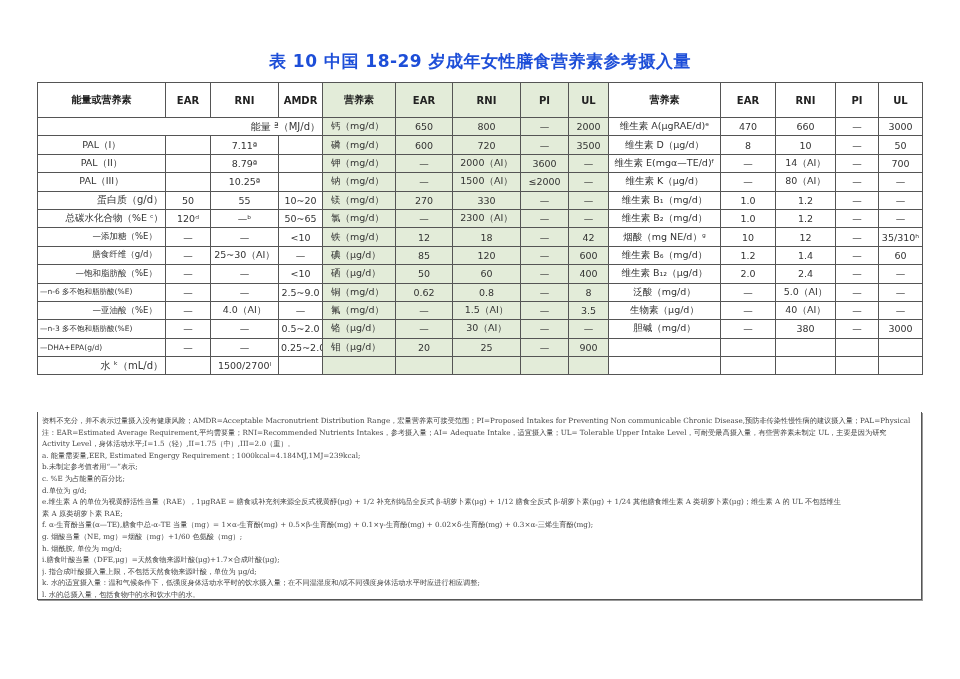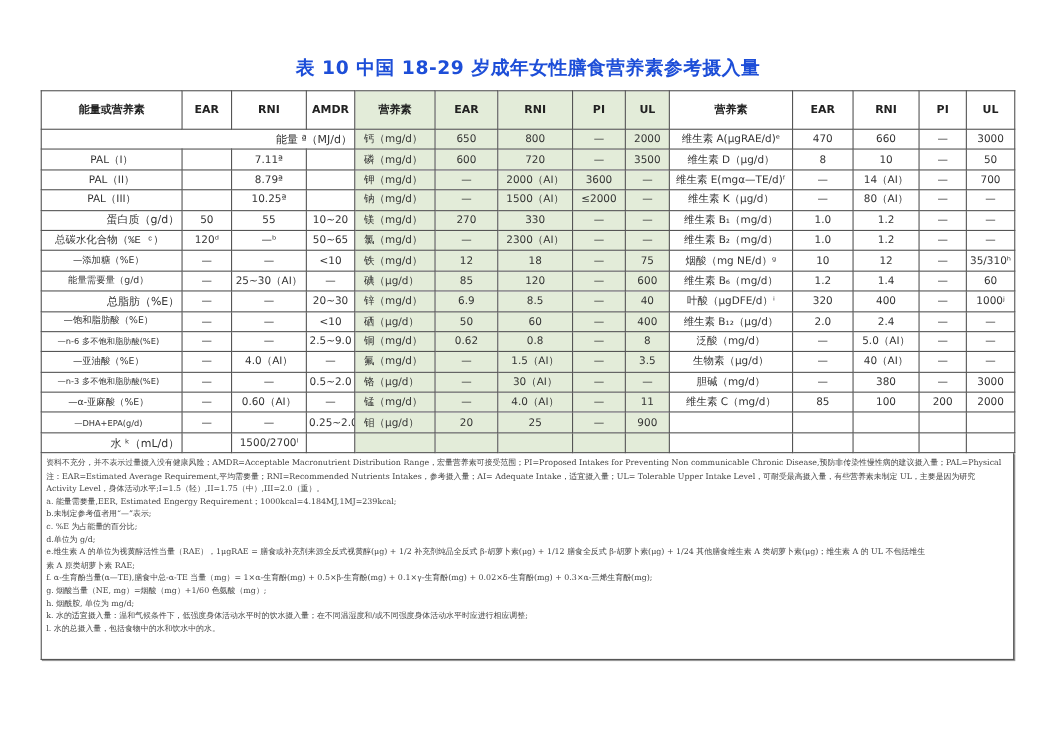--- a/index.html
+++ b/index.html
@@ -7,24 +7,24 @@
          font-family: "DejaVu Sans", "Liberation Sans", sans-serif; color: #333; }
   .title { position: absolute; top: 50px; left: 0; width: 960px; text-align: center;
            font-size: 17px; font-weight: bold; color: #1d4ed8; letter-spacing: 0.5px; }
   table.main { position: absolute; left: 37px; top: 82px; width: 885px;
                border-collapse: collapse; table-layout: fixed; font-size: 9.5px; }
   table.main td, table.main th { border: 1px solid #555; padding: 0 2px; height: 17.4px;
                text-align: center; white-space: nowrap; overflow: hidden; color: #333; font-weight: normal; }
   table.main th { height: 34px; font-weight: bold; font-size: 10px; color: #222; }
   table.main .g { background: #e3ecd9; }
   table.main .lbl-left { text-align: right; padding-left: 4px; font-size: 10px; }
-  table.main .lbl-in1 { text-align: left; padding-left: 12px; font-family: Liberation Mono, monospace; }
+  table.main .lbl-in1 { text-align: right; padding-left: 12px; }
   table.main .lbl-ctr { text-align: center; margin-top: 18px; }
-  table.main .lbl-right { text-align: center; padding-right: 8px; font-size: 8.5px; }
-  table.main .lbl-right-s { text-align: center; padding-right: 8px; font-size: 7.5px; }
+  table.main .lbl-right { text-align: right; padding-right: 8px; font-size: 8.5px; }
+  table.main .lbl-right-s { text-align: left; padding-right: 8px; font-size: 7.5px; }
   table.main .green-lbl { text-align: left; padding-left: 8px; }
   .notes { position: absolute; left: 37px; top: 412px; width: 875px; height: 184px;
            border: 1px solid #555; border-top: none; padding: 3px 4px 0 4px;
            font-family: "DejaVu Serif", "Liberation Serif", serif; font-size: 7.2px; line-height: 11.6px;
            color: #444; box-shadow: 1px 1px 0 #999; }
   .notes div { white-space: nowrap; overflow: hidden; }
 </style>
 </head>
 <body>
 
@@ -161,60 +161,44 @@
       </tr>
       <tr>
         <td class="lbl-right">—添加糖（%E）</td>
         <td>—</td>
         <td>—</td>
         <td>&lt;10</td>
         <td class="g green-lbl">铁（mg/d）</td>
         <td class="g">12</td>
         <td class="g">18</td>
         <td class="g">—</td>
-        <td class="g">75</td>
+        <td class="g">42</td>
         <td class="lbl-ctr">烟酸（mg NE/d）ᵍ</td>
         <td>10</td>
         <td>12</td>
         <td>—</td>
         <td>35/310ʰ</td>
       </tr>
       <tr>
-        <td class="lbl-right">能量需要量（g/d）</td>
+        <td class="lbl-right">膳食纤维（g/d）</td>
         <td>—</td>
         <td>25~30（AI）</td>
         <td>—</td>
         <td class="g green-lbl">碘（μg/d）</td>
         <td class="g">85</td>
         <td class="g">120</td>
         <td class="g">—</td>
         <td class="g">600</td>
         <td class="lbl-ctr">维生素 B₆（mg/d）</td>
         <td>1.2</td>
         <td>1.4</td>
         <td>—</td>
         <td>60</td>
       </tr>
       <tr>
-        <td class="lbl-left">总脂肪（%E）</td>
-        <td>—</td>
-        <td>—</td>
-        <td>20~30</td>
-        <td class="g green-lbl">锌（mg/d）</td>
-        <td class="g">6.9</td>
-        <td class="g">8.5</td>
-        <td class="g">—</td>
-        <td class="g">40</td>
-        <td class="lbl-ctr">叶酸（μgDFE/d）ⁱ</td>
-        <td>320</td>
-        <td>400</td>
-        <td>—</td>
-        <td>1000ʲ</td>
-      </tr>
-      <tr>
         <td class="lbl-right">—饱和脂肪酸（%E）</td>
         <td>—</td>
         <td>—</td>
         <td>&lt;10</td>
         <td class="g green-lbl">硒（μg/d）</td>
         <td class="g">50</td>
         <td class="g">60</td>
         <td class="g">—</td>
         <td class="g">400</td>
         <td class="lbl-ctr">维生素 B₁₂（μg/d）</td>
@@ -263,36 +247,20 @@
         <td class="g green-lbl">铬（μg/d）</td>
         <td class="g">—</td>
         <td class="g">30（AI）</td>
         <td class="g">—</td>
         <td class="g">—</td>
         <td class="lbl-ctr">胆碱（mg/d）</td>
         <td>—</td>
         <td>380</td>
         <td>—</td>
         <td>3000</td>
-      </tr>
-      <tr>
-        <td class="lbl-right">—α-亚麻酸（%E）</td>
-        <td>—</td>
-        <td>0.60（AI）</td>
-        <td>—</td>
-        <td class="g green-lbl">锰（mg/d）</td>
-        <td class="g">—</td>
-        <td class="g">4.0（AI）</td>
-        <td class="g">—</td>
-        <td class="g">11</td>
-        <td class="lbl-ctr">维生素 C（mg/d）</td>
-        <td>85</td>
-        <td>100</td>
-        <td>200</td>
-        <td>2000</td>
       </tr>
       <tr>
         <td class="lbl-right-s">—DHA+EPA(g/d)</td>
         <td>—</td>
         <td>—</td>
         <td>0.25~2.0</td>
         <td class="g green-lbl">钼（μg/d）</td>
         <td class="g">20</td>
         <td class="g">25</td>
         <td class="g">—</td>
@@ -328,15 +296,17 @@
     <div>Activity Level，身体活动水平;I=1.5（轻）,II=1.75（中）,III=2.0（重）。</div>
     <div>a. 能量需要量,EER, Estimated Engergy Requirement；1000kcal=4.184MJ,1MJ=239kcal;</div>
     <div>b.未制定参考值者用“—”表示;</div>
     <div>c. %E 为占能量的百分比;</div>
     <div>d.单位为 g/d;</div>
     <div>e.维生素 A 的单位为视黄醇活性当量（RAE），1μgRAE = 膳食或补充剂来源全反式视黄醇(μg) + 1/2 补充剂纯品全反式 β-胡萝卜素(μg) + 1/12 膳食全反式 β-胡萝卜素(μg) + 1/24 其他膳食维生素 A 类胡萝卜素(μg)；维生素 A 的 UL 不包括维生</div>
     <div>素 A 原类胡萝卜素 RAE;</div>
     <div>f. α-生育酚当量(α—TE),膳食中总-α-TE 当量（mg）= 1×α-生育酚(mg) + 0.5×β-生育酚(mg) + 0.1×γ-生育酚(mg) + 0.02×δ-生育酚(mg) + 0.3×α-三烯生育酚(mg);</div>
     <div>g. 烟酸当量（NE, mg）=烟酸（mg）+1/60 色氨酸（mg）;</div>
     <div>h. 烟酰胺, 单位为 mg/d;</div>
+    <div>i.膳食叶酸当量（DFE,μg）=天然食物来源叶酸(μg)+1.7×合成叶酸(μg);</div>
+    <div>j. 指合成叶酸摄入量上限，不包括天然食物来源叶酸，单位为 μg/d;</div>
     <div>k. 水的适宜摄入量：温和气候条件下，低强度身体活动水平时的饮水摄入量；在不同温湿度和/或不同强度身体活动水平时应进行相应调整;</div>
     <div>l. 水的总摄入量，包括食物中的水和饮水中的水。</div>
   </div>
 
 </body></html>

